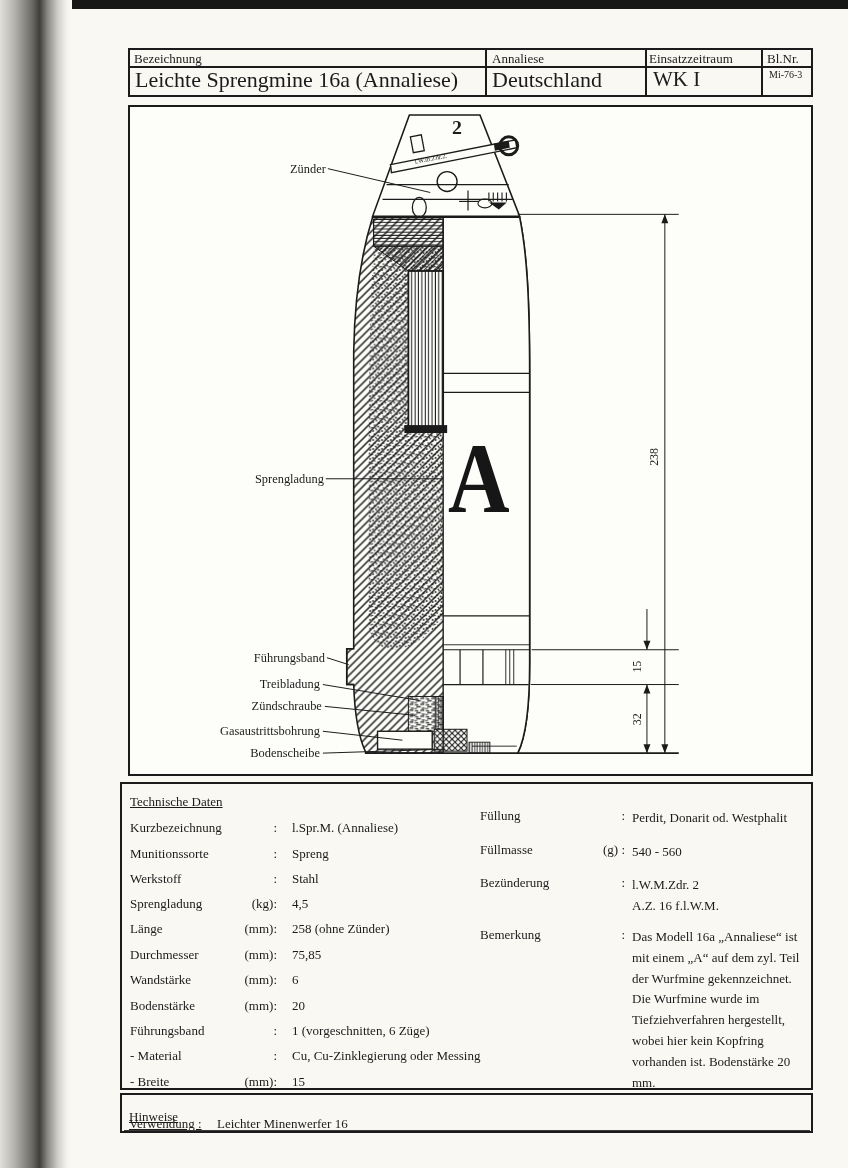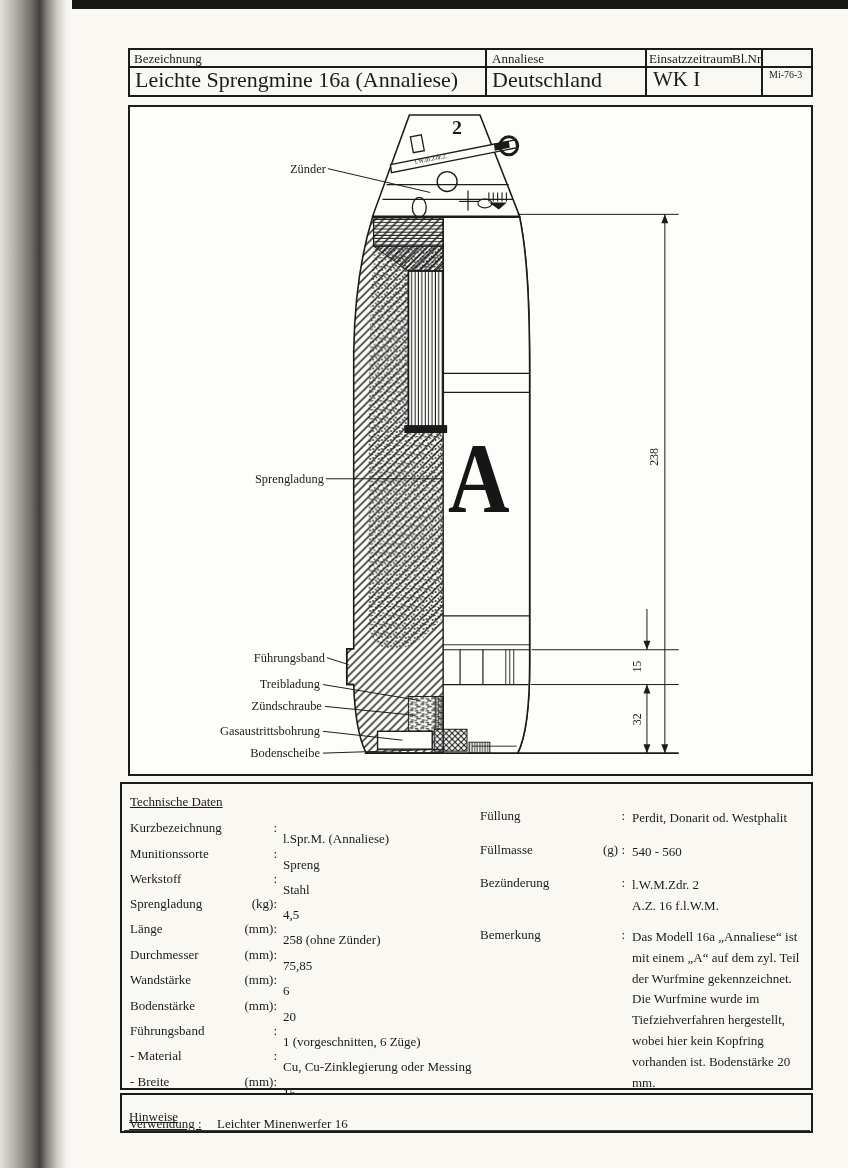--- a/index.html
+++ b/index.html
@@ -25,21 +25,21 @@
   
   .draw-box{position:absolute;left:128px;top:105px;width:685px;height:671px;border:2px solid var(--ink);box-sizing:border-box;background:#fdfdfa;}
   .draw-box svg{display:block;}
   svg{font-family:"Liberation Serif", serif;}
   
   .tbox{position:absolute;left:120px;top:782px;width:693px;height:308px;border:2px solid var(--ink);box-sizing:border-box;background:var(--paper);font-size:13px;}
   .t-title{position:absolute;left:8px;top:10px;text-decoration:underline;}
   .trow{position:absolute;left:0;width:100%;height:20px;white-space:nowrap;}
   .tl{position:absolute;left:8px;}
   .tu{position:absolute;left:95px;width:60px;text-align:right;}
-  .tv{position:absolute;left:161px;margin-top:11px;}
+  .tv{position:absolute;left:170px;}
   .tlr{position:absolute;left:358px;}
   .tur{position:absolute;left:448px;width:55px;text-align:right;}
   .tvr{position:absolute;left:510px;width:185px;white-space:pre-line;line-height:1.6;}
   
   .hbox{position:absolute;left:120px;top:1093px;width:693px;height:40px;border:2px solid var(--ink);box-sizing:border-box;background:var(--paper);font-size:13px;}
   .h-title{position:absolute;left:7px;top:3px;text-decoration:underline;margin-top:11px;}
   .h-verw{position:absolute;left:7px;top:21px;text-decoration:underline;}
   .h-val{position:absolute;left:95px;top:21px;}
   .h-rule{position:absolute;left:2px;top:35px;width:686px;height:1px;background:#3c3b38;}
 </style>
@@ -52,21 +52,21 @@
   <div class="scan-gutter"></div>
 
   <div class="hdr">
     <div class="vdiv" style="left:355px"></div>
     <div class="vdiv" style="left:515px"></div>
     <div class="vdiv" style="left:631px"></div>
     <div class="hdiv"></div>
     <span class="hdr-label" style="left:4px">Bezeichnung</span>
     <span class="hdr-label" style="left:362px">Annaliese</span>
     <span class="hdr-label" style="left:519px">Einsatzzeitraum</span>
-    <span class="hdr-label" style="left:602px">Bl.Nr.</span>
+    <span class="hdr-label" style="left:637px">Bl.Nr.</span>
     <span class="hdr-big" style="left:5px">Leichte Sprengmine 16a (Annaliese)</span>
     <span class="hdr-big" style="left:362px">Deutschland</span>
     <span class="hdr-big" style="left:523px;font-size:21px">WK I</span>
     <span class="hdr-small" style="left:639px;top:19px">Mi-76-3</span>
   </div>
 
   <div class="draw-box">
     <svg width="681" height="667" viewBox="0 0 685 671">
       <defs>
         <pattern id="pat-hatch" width="8" height="8" patternUnits="userSpaceOnUse">

